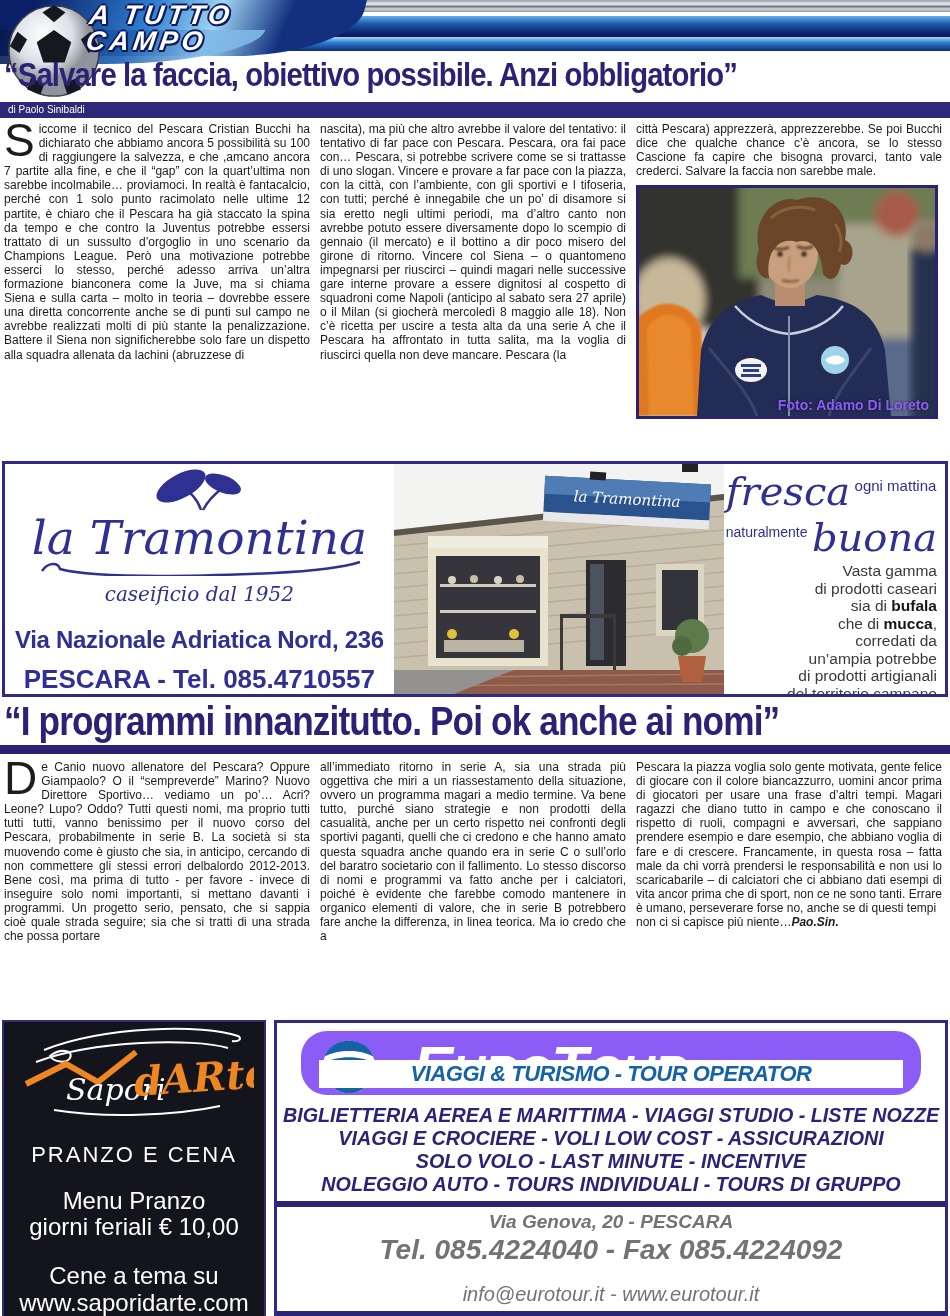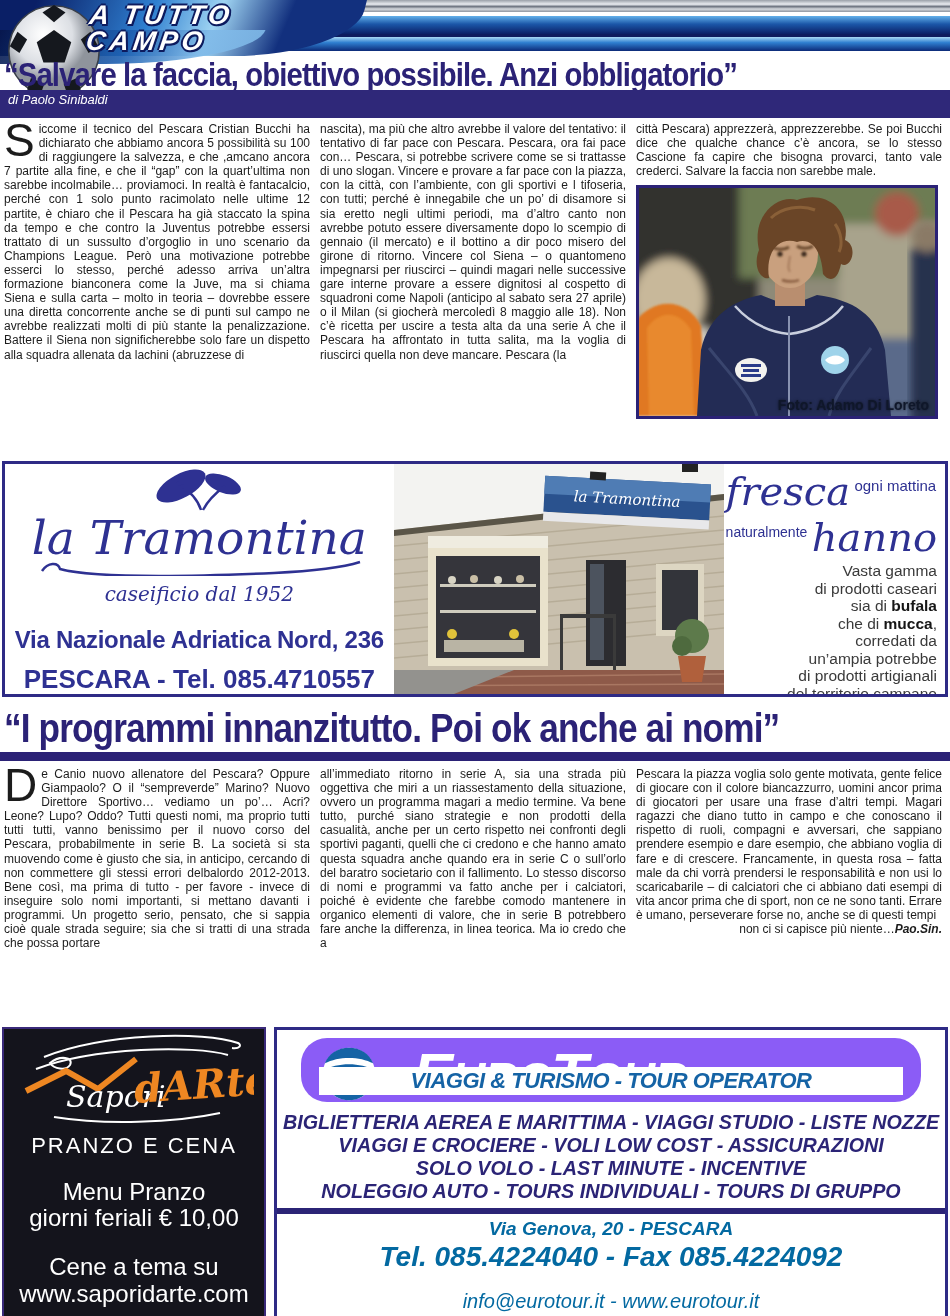--- a/index.html
+++ b/index.html
@@ -10,69 +10,69 @@
   .s2{height:4px;background:#fff;}
   .s3{height:18px;background:linear-gradient(180deg,#63b0ea,#1b57a8 45%,#0a1f66);}
   .s4{height:3px;background:#0d1b5e;}
   .s5{height:14px;background:linear-gradient(180deg,#a8d8f4,#2f7fd0 40%,#0c2a78);}
   .wave{position:absolute;left:-30px;top:0;width:390px;height:56px;background:linear-gradient(100deg,#0a1f66 15%,#2f7fd0 45%,#9fd4f2 62%,#12307e 80%);border-bottom-right-radius:120px 46px;transform:skewX(-14deg);}
   .wave2{position:absolute;left:-40px;top:30px;width:300px;height:34px;background:linear-gradient(100deg,#061448 10%,#1d5fb0 55%,#7fb9e8 80%);border-bottom-right-radius:150px 34px;transform:skewX(-18deg);opacity:.9;}
   .masthead{position:absolute;left:88px;top:2px;z-index:3;transform:skewX(-8deg);color:#fff;font-weight:bold;font-style:italic;font-size:27px;line-height:26px;letter-spacing:4px;text-shadow:-2px 0 0 #0d1b5e,2px 0 0 #0d1b5e,0 -2px 0 #0d1b5e,0 2px 0 #0d1b5e,2px 2px 0 #0d1b5e;}
   .ball{position:absolute;left:6px;top:3px;z-index:2;}
   .hl-wrap{position:relative;padding:4px 0 0 4px;}
   .hl1{position:relative;z-index:4;font-size:34px;font-weight:700;color:#2b2276;letter-spacing:-1px;white-space:nowrap;transform:scaleX(.86);transform-origin:left center;}
-  .byline-bar{position:absolute;left:0;right:0;bottom:0;height:28px;background:#2f2879;color:#fff;font-size:13px;padding:2px 0 0 8px;box-sizing:border-box;z-index:5;font-style:italic;}
+  .byline-bar{position:absolute;left:0;right:0;bottom:0;height:16px;background:#2f2879;color:#fff;font-size:10px;padding:2px 0 0 8px;box-sizing:border-box;z-index:5;}
   
   .cols{display:flex;gap:10px;padding:4px 4px 0 4px;}
   .col{width:306px;font-size:12px;line-height:14.1px;text-align:justify;color:#1c1c1c;}
   .a1{height:336px;overflow:hidden;}
   .a2{height:252px;overflow:hidden;margin-top:2px;}
   .dropcap{float:left;font-size:46px;line-height:35px;padding:1px 4px 0 0;color:#1c1c1c;}
   .photo{position:relative;margin-top:7px;border:3px solid #2b2276;width:296px;height:228px;}
   .photo svg{display:block;}
-  .credit{position:absolute;right:6px;bottom:4px;color:#0f172a;font-weight:bold;font-size:14px;text-shadow:0 0 3px rgba(0,0,0,.6);}
-  .lastline{display:flex;justify-content:flex-end;margin-left:12px;}
+  .credit{position:absolute;right:6px;bottom:4px;color:#8b5cf6;font-weight:bold;font-size:14px;text-shadow:0 0 3px rgba(0,0,0,.6);}
+  .lastline{display:flex;justify-content:flex-start;}
   .sig{font-weight:bold;font-style:italic;}
   
   .tram{margin:3px 2px 0 2px;border:3px solid #2e2a85;height:230px;display:flex;overflow:hidden;background:#fff;}
   .tram-left{width:408px;text-align:center;color:#2e3192;padding-top:4px;}
   .tram-logo{font-family:"DejaVu Serif",serif;font-style:italic;font-size:47px;line-height:44px;color:#2e3192;}
   .tram-tag{font-family:"DejaVu Serif",serif;font-style:italic;font-size:20px;margin-top:2px;}
   .tram-addr{font-weight:bold;font-size:24px;letter-spacing:-.3px;margin-top:20px;}
   .tram-tel{font-weight:bold;font-size:26px;margin-top:10px;}
   .tram-mid{width:330px;position:relative;}
   .tram-right{flex:1;padding:4px 8px 0 2px;color:#2e3192;}
   .fresca-row{white-space:nowrap;}
   .script{font-family:"DejaVu Serif",serif;font-style:italic;}
   .fresca{font-size:40px;}
   .ogni{font-size:15px;vertical-align:14px;}
   .nat{font-size:14px;vertical-align:14px;margin-top:8px;}
   .buona{font-size:40px;}
   .tram-desc{margin-top:2px;text-align:right;font-size:15.5px;line-height:17.5px;color:#3a3a3a;}
   .tram-desc b{color:#161616;}
   
-  .hl2-wrap{padding:9px 0 0 4px;}
+  .hl2-wrap{padding:2px 0 0 4px;}
   .hl2{font-size:40px;font-weight:700;color:#2b2276;letter-spacing:-1px;white-space:nowrap;transform:scaleX(.88);transform-origin:left center;}
   .hl2-bar{height:9px;background:#2b2276;margin-top:1px;}
   
   .bottom{display:flex;gap:8px;margin:8px 2px 0 2px;}
   .sapori{width:264px;height:302px;background:#14141c;border:2px solid #3a2a7a;color:#fff;text-align:center;box-sizing:border-box;overflow:hidden;}
-  .sap-line1{font-size:22px;letter-spacing:2px;margin-top:0;}
+  .sap-line1{font-size:22px;letter-spacing:2px;margin-top:16px;}
   .sap-menu{margin-top:20px;font-size:24px;line-height:26px;}
   .sap-cene{margin-top:22px;font-size:24px;line-height:27px;}
   .etour{flex:1;height:302px;border:3px solid #2e2a85;box-sizing:border-box;display:flex;flex-direction:column;align-items:center;overflow:hidden;background:#fff;}
   .et-logo{position:relative;width:620px;height:100px;background:#8b5cf6;border-radius:26px;margin-top:8px;color:#fff;}
   .et-globe{position:absolute;left:20px;top:8px;}
   .et-name{position:absolute;left:112px;top:2px;font-style:italic;font-weight:bold;white-space:nowrap;letter-spacing:-1px;}
   .et-e{font-size:60px;}
   .et-s{font-size:46px;}
   .et-sub{position:absolute;left:18px;right:18px;bottom:7px;height:28px;background:#fff;color:#1563a5;font-style:italic;font-weight:bold;font-size:22px;text-align:center;line-height:28px;letter-spacing:-.5px;}
   .et-services{margin-top:8px;text-align:center;color:#2b2476;font-weight:bold;font-style:italic;font-size:21px;line-height:23px;transform:scaleX(.94);white-space:nowrap;}
   .et-bar{width:100%;height:10px;background:#2b2476;margin-top:6px;}
-  .et-contact{text-align:center;color:#0369a1;margin-top:4px;}
+  .et-contact{text-align:center;color:#737373;margin-top:4px;}
   .et-addr{font-weight:bold;font-style:italic;font-size:19px;}
   .et-tel{font-weight:bold;font-style:italic;font-size:28px;margin-top:1px;}
   .et-web{font-style:italic;font-size:20px;margin-top:17px;}
   .et-bar2{width:100%;height:12px;background:#2b2476;margin-top:5px;}
 </style>
 </head>
 <body>
 
 <div class="header">
   <div class="s1"></div>
@@ -255,21 +255,21 @@
         <rect x="219" y="150" width="3" height="56" fill="#3a3a3a"></rect>
     </svg>
   </div>
   <div class="tram-right">
     <div class="fresca-row">
       <span class="script fresca">fresca</span>
       <span class="ogni">ogni mattina</span>
     </div>
     <div class="fresca-row" style="text-align:right;">
       <span class="nat">naturalmente</span>
-      <span class="script buona">hanno</span>
+      <span class="script buona">buona</span>
     </div>
     <div class="tram-desc">
       <div>Vasta gamma</div>
       <div>di prodotti caseari</div>
       <div><span>sia di </span><b>bufala</b></div>
       <div><span>che di </span><b>mucca</b><span>,</span></div>
       <div>corredati da</div>
       <div>un’ampia potrebbe</div>
       <div>di prodotti artigianali</div>
       <div>del territorio campano</div>

